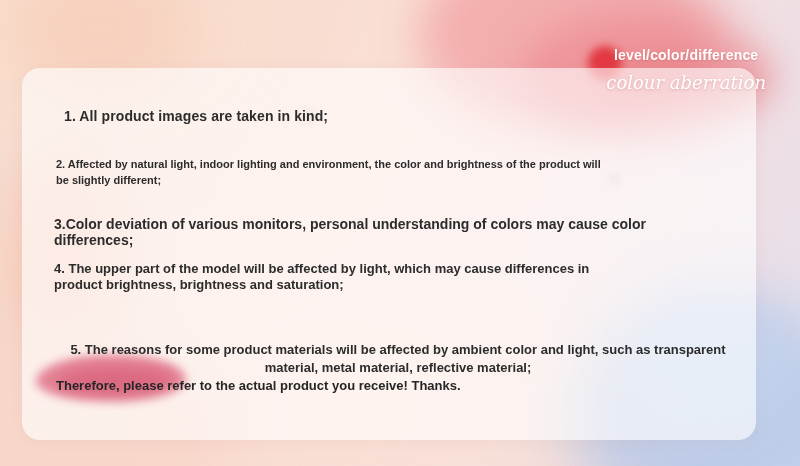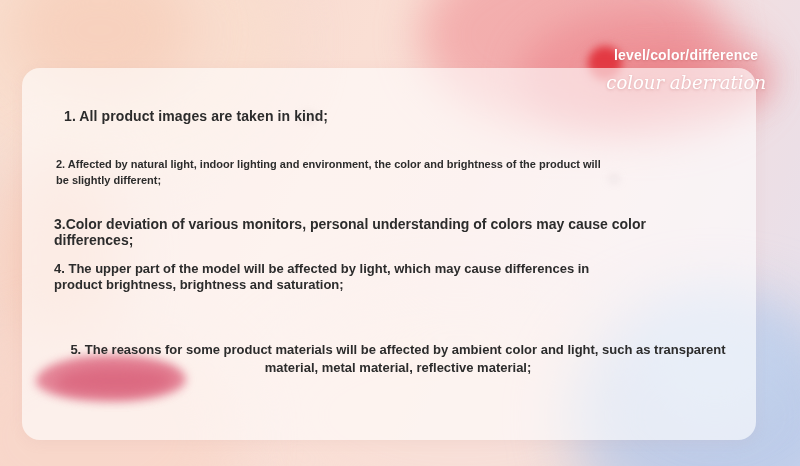--- a/index.html
+++ b/index.html
@@ -255,15 +255,16 @@
 
   <div class="brush-stroke"></div>
   <div class="brush-stroke2"></div>
 
   <div class="content">
     <div class="line l1">1. All product images are taken in kind;</div>
     <div class="line l2">2. Affected by natural light, indoor lighting and environment, the color and brightness of the product will be slightly different;</div>
     <div class="line l3">3.Color deviation of various monitors, personal understanding of colors may cause color differences;</div>
     <div class="line l4">4. The upper part of the model will be affected by light, which may cause differences in product brightness, brightness and saturation;</div>
     <div class="line l5">5. The reasons for some product materials will be affected by ambient color and light, such as transparent material, metal material, reflective material;</div>
+    <div class="line l6">Therefore, please refer to the actual product you receive! Thanks.</div>
   </div>
 
 </div>
 
 </body></html>

